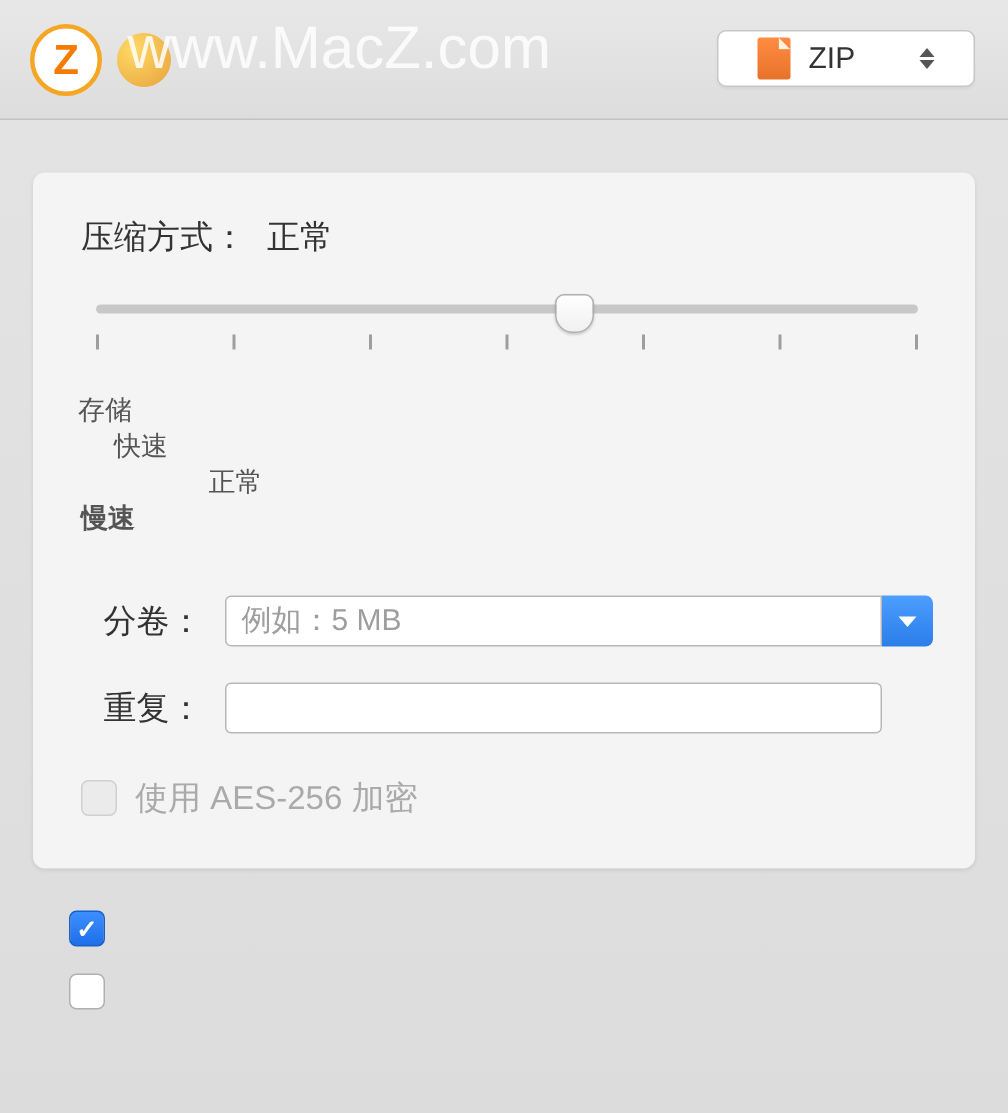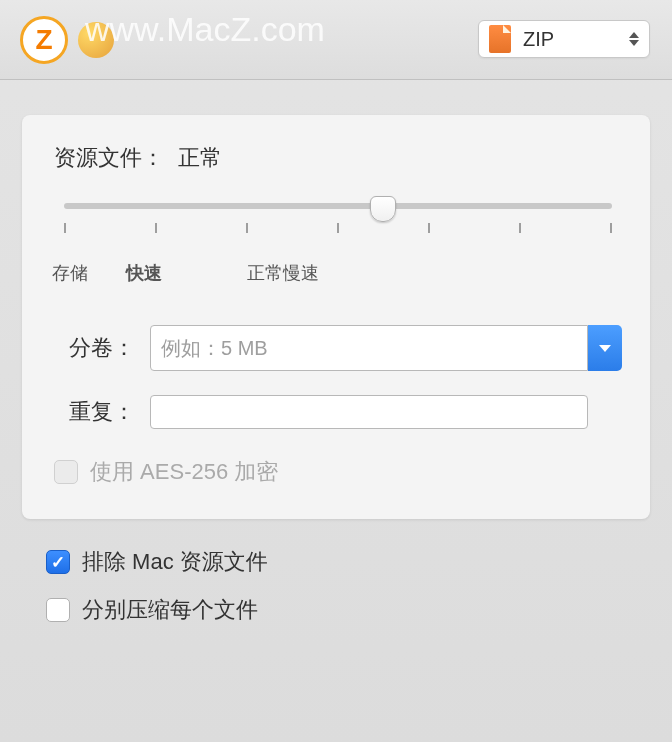--- a/index.html
+++ b/index.html
@@ -38,40 +38,40 @@
       margin-right: 10px;
     }
     .circle-dot {
       width: 36px;
       height: 36px;
       border-radius: 50%;
       background: radial-gradient(circle at 30% 30%, #ffd966, #e6a23c);
       margin-right: 5px;
     }
     .watermark {
-      font-size: 34px;
+      font-size: 40px;
       color: #ffffff;
       font-weight: 400;
       position: absolute;
       left: 85px;
       top: 10px;
       opacity: 0.85;
     }
     .format-select {
       position: absolute;
       right: 22px;
       top: 20px;
       width: 172px;
       height: 38px;
       background: #fff;
       border: 1px solid #c8c8c8;
       border-radius: 6px;
       display: flex;
       align-items: center;
-      padding: 0 10px;
+      padding: 0 26px;
       box-shadow: 0 1px 2px rgba(0,0,0,0.05);
     }
     .zip-doc-icon {
       width: 22px;
       height: 28px;
       background: linear-gradient(to bottom, #ff8c42, #e67329);
       border-radius: 2px;
       position: relative;
       margin-right: 12px;
     }
@@ -161,44 +161,46 @@
       transform: translateX(-50%);
       width: 26px;
       height: 26px;
       background: linear-gradient(to bottom, #ffffff, #f0f0f0);
       border: 1px solid #b0b0b0;
       border-radius: 6px 6px 12px 12px;
       box-shadow: 0 1px 2px rgba(0,0,0,0.2);
     }
     .slider-labels {
       display: flex;
+      justify-content: space-between;
       margin: 0 0px 40px 0px;
       font-size: 18px;
       color: #555;
+      flex-direction: column;
     }
     .slider-labels span:nth-child(1){ margin-left: -2px;}
-    .slider-labels span:nth-child(2){ margin-left: 38px; font-weight: bold;}
+    .slider-labels span:nth-child(2){ margin-left: 22px;}
     .slider-labels span:nth-child(3){ margin-left: 85px;}
-    .slider-labels span:nth-child(4){ margin-right: -2px;}
+    .slider-labels span:nth-child(4){ margin-right: -2px; font-weight: bold;}
     
     .field-row {
       display: flex;
       align-items: center;
       margin-bottom: 24px;
     }
     .field-label {
       font-size: 22px;
       color: #333;
       width: 96px;
       text-align: center;
     }
     .combo-field {
       flex: 1;
       display: flex;
-      height: 46px;
+      height: 34px;
     }
     .combo-input {
       flex: 1;
       border: 1px solid #b8b8b8;
       border-radius: 4px 0 0 4px;
       padding: 0 10px;
       font-size: 20px;
       background: #fff;
       color: #333;
     }
@@ -324,21 +326,21 @@
     <div class="updown-arrows">
       <span class="up-ar"></span>
       <span class="down-ar"></span>
     </div>
   </div>
 </div>
 
 <div class="content">
   <div class="panel">
     <div class="compression-row">
-      <span class="compression-label">资源文件：</span>
+      <span class="compression-label">压缩方式：</span>
       <span class="compression-value">正常</span>
     </div>
 
     <div class="slider-container">
       <div class="slider-track"></div>
       <div class="slider-ticks">
         <div class="tick"></div>
           <div class="tick"></div>
           <div class="tick"></div>
         <div class="tick"></div>
@@ -372,20 +374,18 @@
 
     <div class="aes-row">
       <div class="checkbox disabled"></div>
       <span class="aes-label">使用 AES-256 加密</span>
     </div>
   </div>
 
   <div class="options-list">
     <div class="option-row">
       <div class="checkbox checked"></div>
-      <span class="option-label">排除 Mac 资源文件</span>
     </div>
     <div class="option-row">
       <div class="checkbox unchecked"></div>
-      <span class="option-label">分别压缩每个文件</span>
     </div>
   </div>
 </div>
 
 </body></html>

